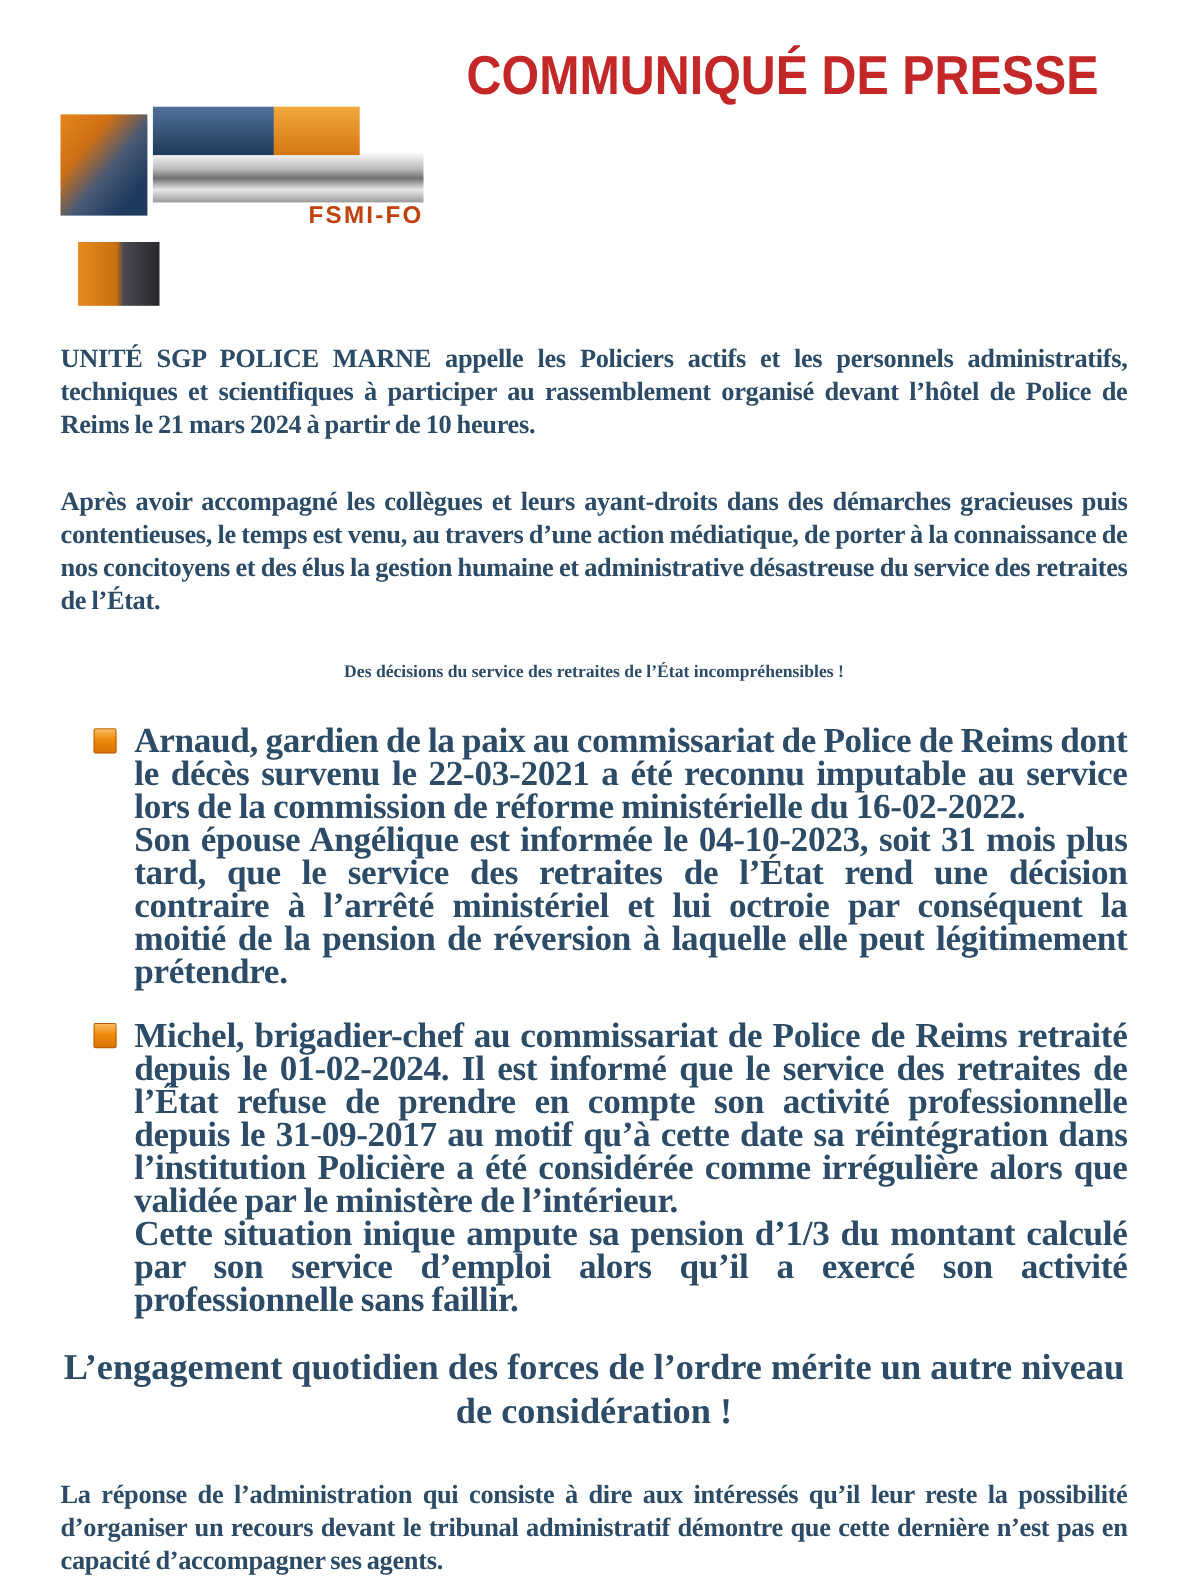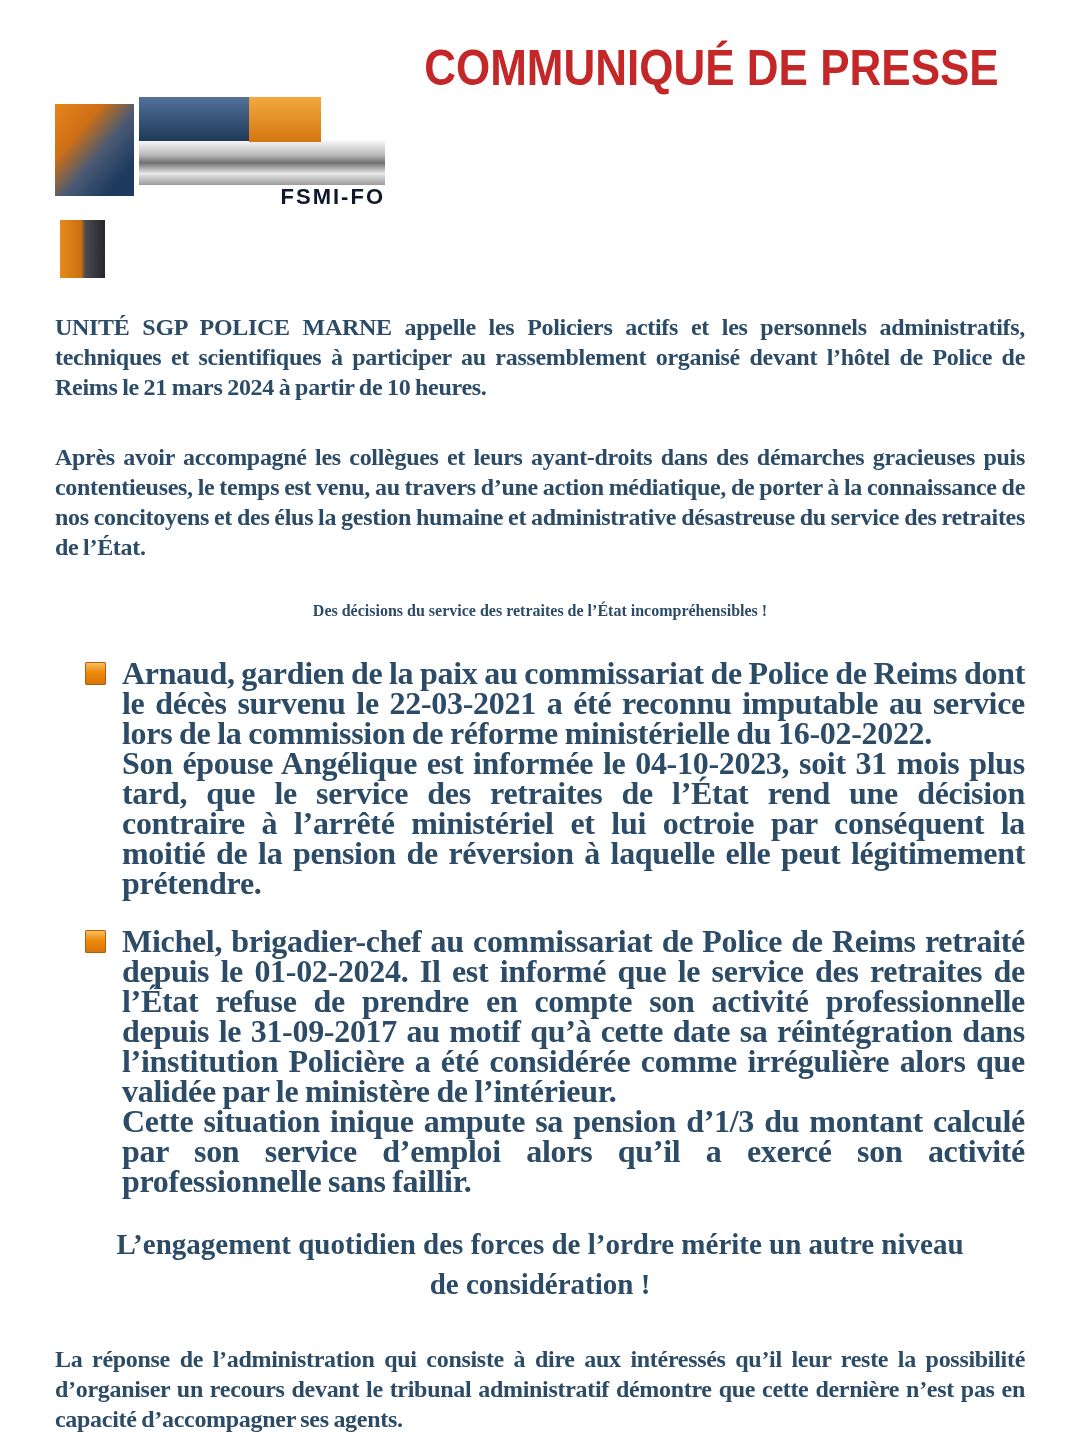--- a/index.html
+++ b/index.html
@@ -31,29 +31,29 @@
     -webkit-text-fill-color:transparent; color:transparent;
   }
   .logo-u {
     position:absolute; left:0; top:6px;
     font-size:118px; line-height:92px; letter-spacing:-6px;
     background:linear-gradient(130deg,#e6851c 0%,#cf6f15 30%,#4a5a74 55%,#1e3a5f 82%);
   }
   .logo-right { position:absolute; left:84px; top:2px; width:246px; }
   .logo-line1 { font-size:40px; line-height:38px; letter-spacing:-2px; white-space:nowrap; }
   .logo-unite { background:linear-gradient(180deg,#51719a 0%,#1f3a58 100%); }
-  .logo-sgp   { background:linear-gradient(180deg,#f2a93e 0%,#d47612 100%);font-family:Liberation Serif, serif; }
+  .logo-sgp   { background:linear-gradient(180deg,#f2a93e 0%,#d47612 100%); }
   .logo-police {
     font-size:47px; line-height:46px; letter-spacing:3px; white-space:nowrap;
     background:linear-gradient(180deg,#ffffff 0%,#b8b8b8 35%,#707070 52%,#e8e8e8 75%,#9a9a9a 100%);
   }
-  .logo-fsmi { font-size:22px; line-height:24px; letter-spacing:2px; text-align:right; color:#0f172a; }
+  .logo-fsmi { font-size:22px; line-height:24px; letter-spacing:2px; text-align:right; color:#c2410c; }
   .logo-51 {
-    position:absolute; left:5px; top:122px;
-    font-size:46px; line-height:58px; letter-spacing:-3px;
+    position:absolute; left:16px; top:122px;
+    font-size:72px; line-height:58px; letter-spacing:-3px;
     background:linear-gradient(90deg,#e88a1a 0%,#c96f10 47%,#4a4a52 56%,#26262c 100%);
   }
 
   .header-right { flex:1; text-align:right; }
   .kicker {
     font-family:"Liberation Sans", sans-serif;
     font-weight:bold;
     font-size:50px; line-height:53px;
     color:#c42728;
     white-space:nowrap;
@@ -74,21 +74,21 @@
   }
   .para.first { margin-top:34px; }
   .para.multi { white-space:pre-line;font-family:Liberation Serif, serif; }
 
   .section-heading {
     margin:32px 0 0 0;
     font-size:16px; line-height:34px;
     text-align:center;
     white-space:pre-line;
   }
-  .section-heading.two-line { margin-top:28px; font-size:29px; line-height:40px; }
+  .section-heading.two-line { margin-top:28px; font-size:33px; line-height:40px; }
 
   .bullet { display:flex; margin:30px 0 0 30px; }
   .bullet + .bullet { margin-top:28px; }
   .bullet-square {
     flex:0 0 21px; width:21px; height:23px;
     margin:4px 16px 0 0;
     border-radius:2px;
     background:linear-gradient(180deg,#fbc36a 0%,#ee8a0c 45%,#d87205 100%);
     box-shadow:inset 0 0 0 1px #b35e08;
   }

